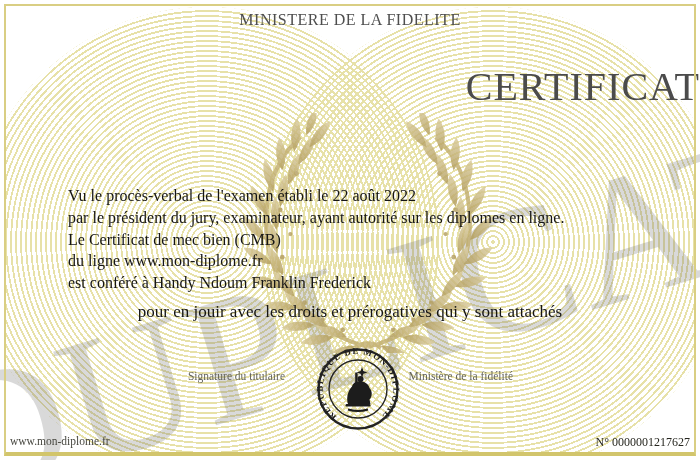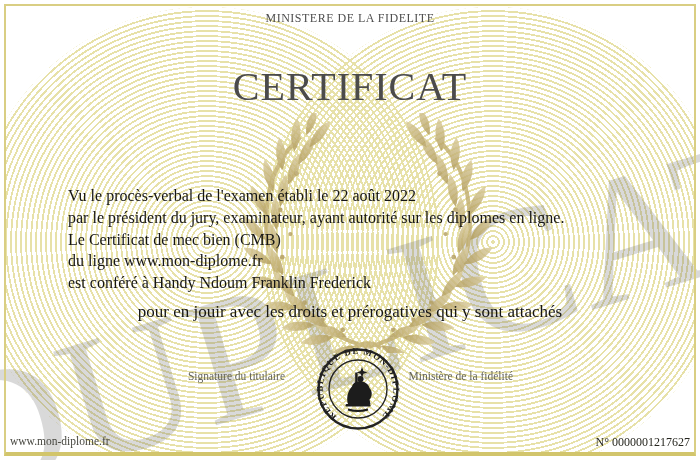--- a/index.html
+++ b/index.html
@@ -27,24 +27,24 @@
   .watermark{
     position:absolute;left:-130px;top:190px;width:1100px;height:220px;
     line-height:220px;text-align:center;font-size:180px;letter-spacing:2px;
     color:rgba(120,120,120,0.28);transform:rotate(-17deg);
     z-index:2;white-space:nowrap;pointer-events:none;
   }
   .wreath{position:absolute;left:228px;top:113px;z-index:3;}
   .textlayer{position:absolute;inset:0;z-index:4;}
   .ministry{
     position:absolute;top:11px;left:0;width:700px;text-align:center;
-    font-size:12px;letter-spacing:0.5px;color:#4e4e4e;
+    font-size:16px;letter-spacing:0.5px;color:#4e4e4e;
   }
   .title{
-    position:absolute;top:64px;left:0;width:700px;text-align:center;
+    position:absolute;top:64px;left:0;width:700px;text-align:right;
     font-size:40px;line-height:45px;letter-spacing:1px;color:#4b4b4b;
   }
   .body-block{
     position:absolute;top:185px;left:68px;width:560px;
     font-size:16px;line-height:21.8px;color:#151515;font-family:Liberation Serif, serif;
   }
   .closing{
     position:absolute;top:302px;left:0;width:700px;text-align:center;
     font-size:17px;color:#151515;
   }

